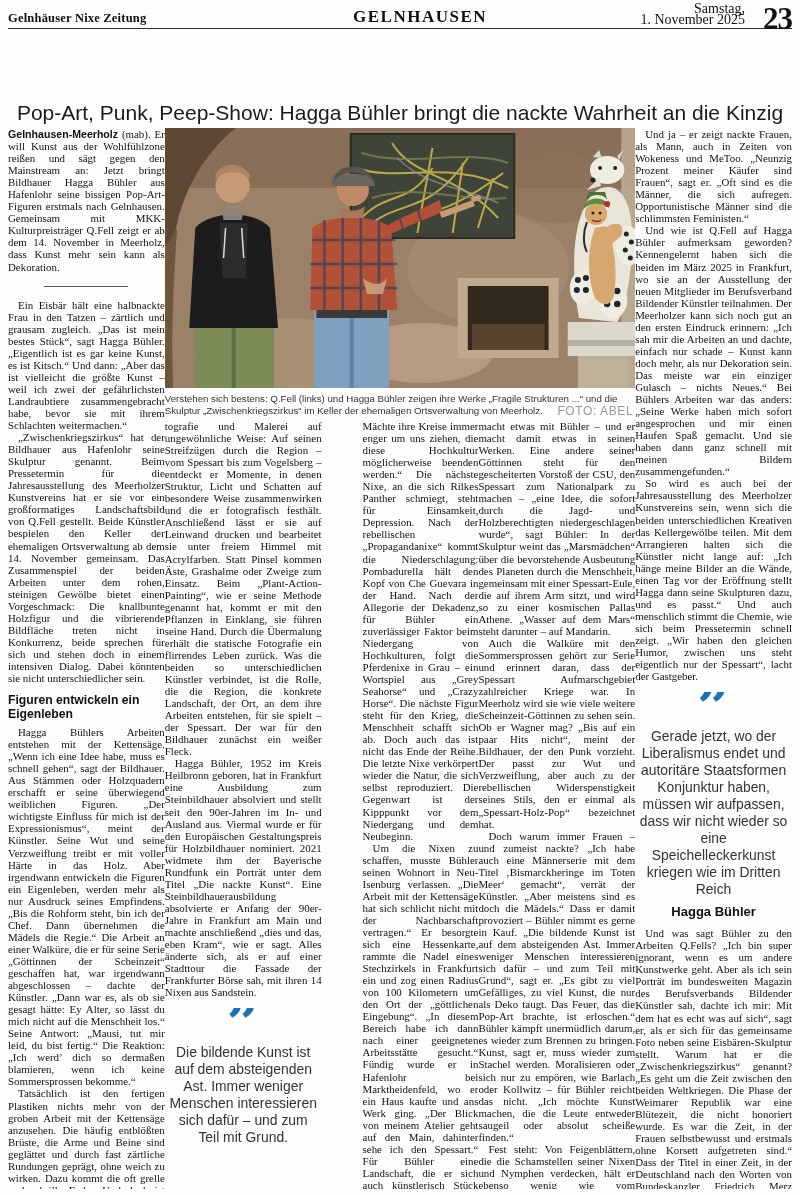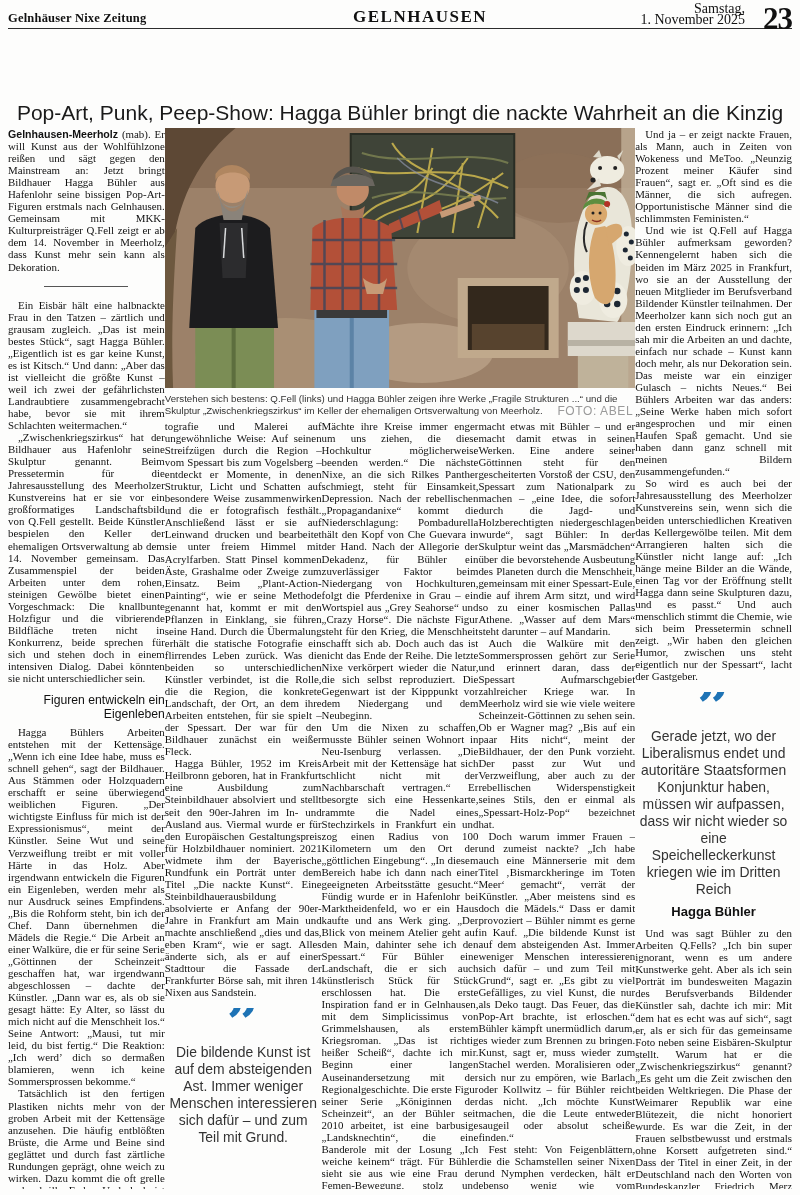--- a/index.html
+++ b/index.html
@@ -22,22 +22,22 @@
   .body-grid{position:absolute;top:128px;left:8px;right:8px;bottom:6px;display:grid;
         grid-template-columns:repeat(5,1fr);grid-template-rows:292px auto;overflow:hidden;}
   .textcol{font-size:10.9px;line-height:12.05px;text-align:justify;overflow:hidden;
         -webkit-hyphens:auto;hyphens:auto;}
   .span-rows{grid-row:1 / span 2;}
   .media{grid-column:2 / span 3;grid-row:1;}
   .textcol p{margin:0;}
   .textcol p.ind{text-indent:10px;}
   .lead .loc{font-family:"Liberation Sans",sans-serif;font-weight:bold;font-size:10.6px;}
   .lead-divider{width:84px;border:none;border-top:1px solid #555;margin:13px auto 12px auto;}
-  .col-subhead{font-family:"Liberation Sans",sans-serif;font-weight:normal;font-size:12.2px;
-        line-height:14px;text-align:right;margin:9px 0 5px 0;}
+  .col-subhead{font-family:"Liberation Sans",sans-serif;font-weight:bold;font-size:12.2px;
+        line-height:14px;text-align:left;margin:9px 0 5px 0;}
   
   .pullquote{text-align:center;margin:10px 2px 9px 2px;font-family:"Liberation Sans",sans-serif;}
   .qmark{color:#1e73b5;font-family:"DejaVu Serif",serif;font-weight:bold;font-size:58px;
         line-height:30px;height:34px;overflow:hidden;}
   .pq-text{font-size:13.9px;line-height:17px;color:#333;margin-top:2px;}
   .pq-author{font-size:13px;font-weight:bold;color:#111;margin-top:8px;}
   
   .photo-frame{width:100%;height:260px;display:block;background:#9a7f66;}
   .caption{position:relative;font-family:"Liberation Sans",sans-serif;font-size:9.7px;line-height:12px;
         color:#333;text-align:left;margin-top:5px;padding-right:2px;}
@@ -192,21 +192,21 @@
       <p>tografie und Malerei auf ungewöhnliche Weise: Auf seinen Streifzügen durch die Region – vom Spessart bis zum Vogelsberg – entdeckt er Momente, in denen Struktur, Licht und Schatten auf besondere Weise zusammenwirken und die er fotografisch festhält. Anschließend lässt er sie auf Leinwand drucken und bearbeitet sie unter freiem Himmel mit Acrylfarben. Statt Pinsel kommen Äste, Grashalme oder Zweige zum Einsatz. Beim „Plant-Action-Painting“, wie er seine Methode genannt hat, kommt er mit den Pflanzen in Einklang, sie führen seine Hand. Durch die Übermalung erhält die statische Fotografie ein flirrendes Leben zurück. Was die beiden so unterschiedlichen Künstler verbindet, ist die Rolle, die die Region, die konkrete Landschaft, der Ort, an dem ihre Arbeiten entstehen, für sie spielt – der Spessart. Der war für den Bildhauer zunächst ein weißer Fleck.</p>
       <p class="ind">Hagga Bühler, 1952 im Kreis Heilbronn geboren, hat in Frankfurt eine Ausbildung zum Steinbildhauer absolviert und stellt seit den 90er-Jahren im In- und Ausland aus. Viermal wurde er für den Europäischen Gestaltungspreis für Holzbildhauer nominiert. 2021 widmete ihm der Bayerische Rundfunk ein Porträt unter dem Titel „Die nackte Kunst“. Eine Steinbildhauerausbildung absolvierte er Anfang der 90er-Jahre in Frankfurt am Main und machte anschließend „dies und das, eben Kram“, wie er sagt. Alles änderte sich, als er auf einer Stadttour die Fassade der Frankfurter Börse sah, mit ihren 14 Nixen aus Sandstein.</p>
       <div class="pullquote">
         <div class="qmark">”</div>
         <div class="pq-text">Die bildende Kunst ist auf dem absteigenden Ast. Immer weniger Menschen interessieren sich dafür – und zum Teil mit Grund.</div>
 
       </div>
 
     </div>
 
-    <div class="textcol" style="grid-column:3;grid-row:2;">
+    <div class="textcol" style="grid-column:3;grid-row:2;margin-left:41px;">
       <p>Mächte ihre Kreise immer enger um uns ziehen, die diese Hochkultur möglicherweise beenden werden.“ Die nächste Nixe, an die sich Rilkes Panther schmiegt, steht für Einsamkeit, Depression. Nach der rebellischen „Propagandanixe“ kommt die Niederschlagung: Pombadurella hält den Kopf von Che Guevara in der Hand. Nach der Allegorie der Dekadenz, für Bühler ein zuverlässiger Faktor beim Niedergang von Hochkulturen, folgt die Pferdenixe in Grau – ein Wortspiel aus „Grey Seahorse“ und „Crazy Horse“. Die nächste Figur steht für den Krieg, die Menschheit schafft sich ab. Doch auch das ist nicht das Ende der Reihe. Die letzte Nixe verkörpert wieder die Natur, die sich selbst reproduziert. Die Gegenwart ist der Kipppunkt vor dem Niedergang und dem Neubeginn.</p>
       <p class="ind">Um die Nixen zu schaffen, musste Bühler seinen Wohnort in Neu-Isenburg verlassen. „Die Arbeit mit der Kettensäge hat sich schlicht nicht mit der Nachbarschaft vertragen.“ Er besorgte sich eine Hessenkarte, rammte die Nadel eines Stechzirkels in Frankfurt ein und zog einen Radius von 100 Kilometern um den Ort der „göttlichen Eingebung“. „In diesem Bereich habe ich dann nach einer geeigneten Arbeitsstätte gesucht.“ Fündig wurde er in Hafenlohr bei Marktheidenfeld, wo er ein Haus kaufte und ans Werk ging. „Der Blick von meinem Atelier geht auf den Main, dahinter sehe ich den Spessart.“ Für Bühler eine Landschaft, die er sich auch künstlerisch Stück für Stück erschlossen hat. Die erste Inspiration fand er in Gelnhausen, mit dem Simplicissimus von Grimmelshausen, als erstem Kriegsroman. „Das ist richtig heißer Scheiß“, dachte ich mir. Beginn einer langen Auseinandersetzung mit der Regionalgeschichte. Die erste Figur seiner Serie „Königinnen der Scheinzeit“, an der Bühler seit 2010 arbeitet, ist eine barbusige „Landsknechtin“, die eine Banderole mit der Losung „Ich weiche keinem“ trägt. Für Bühler sieht sie aus wie eine Frau der Femen-Bewegung, stolz und unbeirrbar. Doch dann schlägt die Dialektik zu: „Auch der Tod weicht keinem.“ Eine weitere Scheinzeit-Göttin ist Napoleona. „Niemand hat den Spessart mehr geprägt als Napoleon“, sagt Bühler und denkt dabei zum einen an die Säkularisierung, zum anderen an den Krieg. Gleich viermal, hat er von Lokalhistorikern erfahren, ist der Revolutionskaiser mit der Grande Armée durch die Gegend südlich von Hafenlohr gezogen. „40.000 Soldaten hat er vom bayerischen König erhalten, als Preis für dessen Krone. Davon sind 5.000 zurückgekommen – vom Russlandfeldzug.“ So etwas</p>
     </div>
 
     <div class="textcol" style="grid-column:4;grid-row:2;">
       <p>macht etwas mit Bühler – und er macht damit etwas in seinen Werken. Eine andere seiner Göttinnen steht für den gescheiterten Vorstoß der CSU, den Spessart zum Nationalpark zu machen – „eine Idee, die sofort durch die Jagd- und Holzberechtigten niedergeschlagen wurde“, sagt Bühler: In der Skulptur weint das „Marsmädchen“ über die bevorstehende Ausbeutung des Planeten durch die Menschheit, gemeinsam mit einer Spessart-Eule, die auf ihrem Arm sitzt, und wird so zu einer kosmischen Pallas Athene. „Wasser auf dem Mars“ steht darunter – auf Mandarin.</p>
       <p class="ind">Auch die Walküre mit den Sommersprossen gehört zur Serie und erinnert daran, dass der Spessart Aufmarschgebiet zahlreicher Kriege war. In Meerholz wird sie wie viele weitere Scheinzeit-Göttinnen zu sehen sein. Ob er Wagner mag? „Bis auf ein paar Hits nicht“, meint der Bildhauer, der den Punk vorzieht. Der passt zur Wut und Verzweiflung, aber auch zu der rebellischen Widerspenstigkeit seines Stils, den er einmal als „Spessart-Holz-Pop“ bezeichnet hat.</p>
       <p class="ind">Doch warum immer Frauen – und zumeist nackte? „Ich habe auch eine Männerserie mit dem Titel ‚Bismarckheringe im Toten Meer‘ gemacht“, verrät der Künstler. „Aber meistens sind es doch die Mädels.“ Dass er damit provoziert – Bühler nimmt es gerne in Kauf. „Die bildende Kunst ist auf dem absteigenden Ast. Immer weniger Menschen interessieren sich dafür – und zum Teil mit Grund“, sagt er. „Es gibt zu viel Gefälliges, zu viel Kunst, die nur als Deko taugt. Das Feuer, das die Pop-Art brachte, ist erloschen.“ Bühler kämpft unermüdlich darum, es wieder zum Brennen zu bringen. Kunst, sagt er, muss wieder zum Stachel werden. Moralisieren oder sich nur zu empören, wie Barlach oder Kollwitz – für Bühler reicht das nicht. „Ich möchte Kunst machen, die die Leute entweder saugeil oder absolut scheiße finden.“</p>
       <p class="ind">Fest steht: Von Feigenblättern, die die Schamstellen seiner Nixen und Nymphen verdecken, hält er ebenso wenig wie vom sprichwörtlichen Blatt vor dem Mund: „Ich bin sieben Jahre nach dem Krieg geboren. Teile meiner Familie waren im NS-Regime verstrickt. Damals wurde den Leuten eingeprügelt, was sie zu denken haben. Heute gibt es die Political Correctness. In Amerika ist das so weit gegangen, dass Trump jetzt leichtes Spiel hat, weil die Leute keinen Bock mehr auf selbstauferlegte Tabus haben.“ Kunst, so viel ist klar, darf für Bühler keine Wohlfühlzone sein. „Ich will mich nicht selbst zensieren“, betont der Bildhauer und wird noch deutlicher: „Gerade jetzt, wo der Liberalismus endet und autoritäre Staatsformen Konjunktur haben, müssen wir aufpassen, dass wir nicht wieder so eine Speichelleckerkunst kriegen wie im Dritten Reich.“</p>
     </div>

